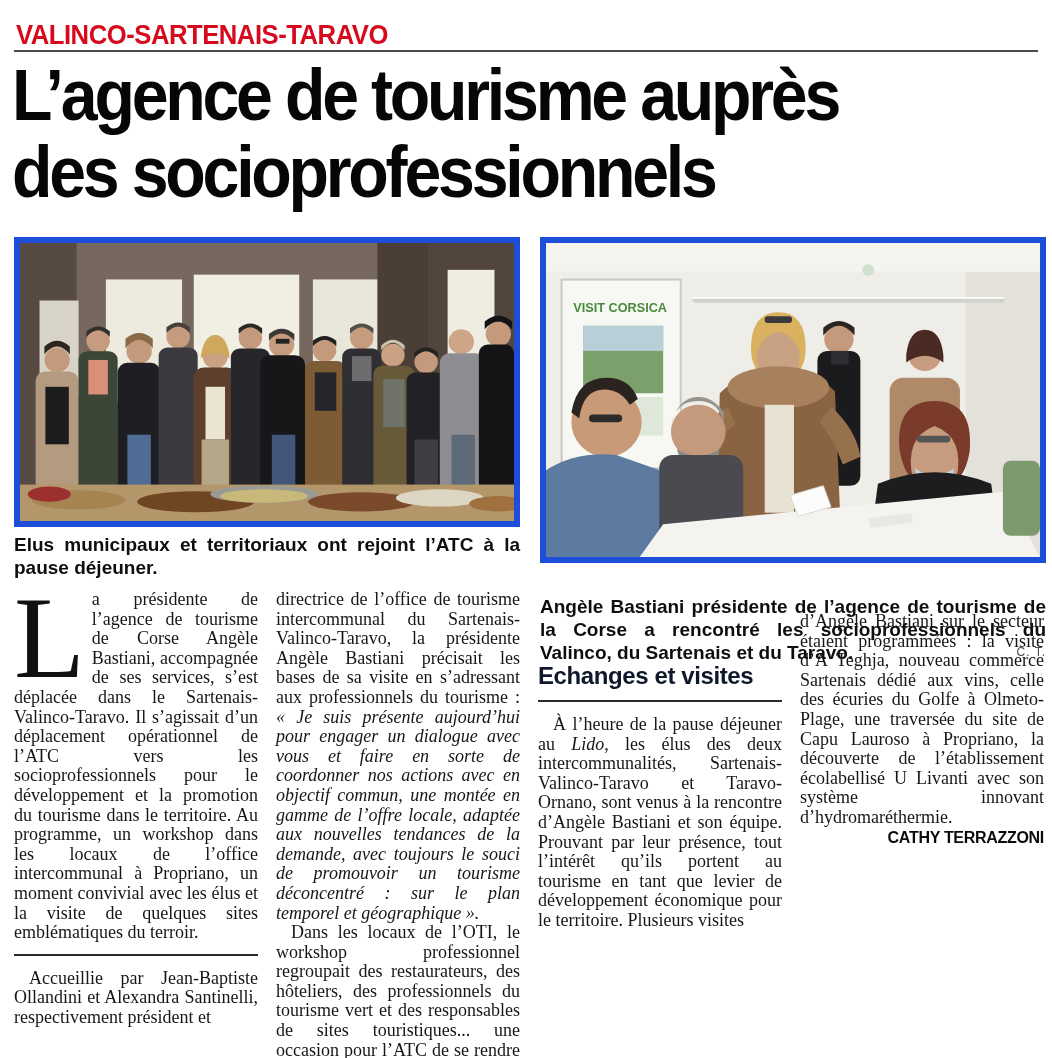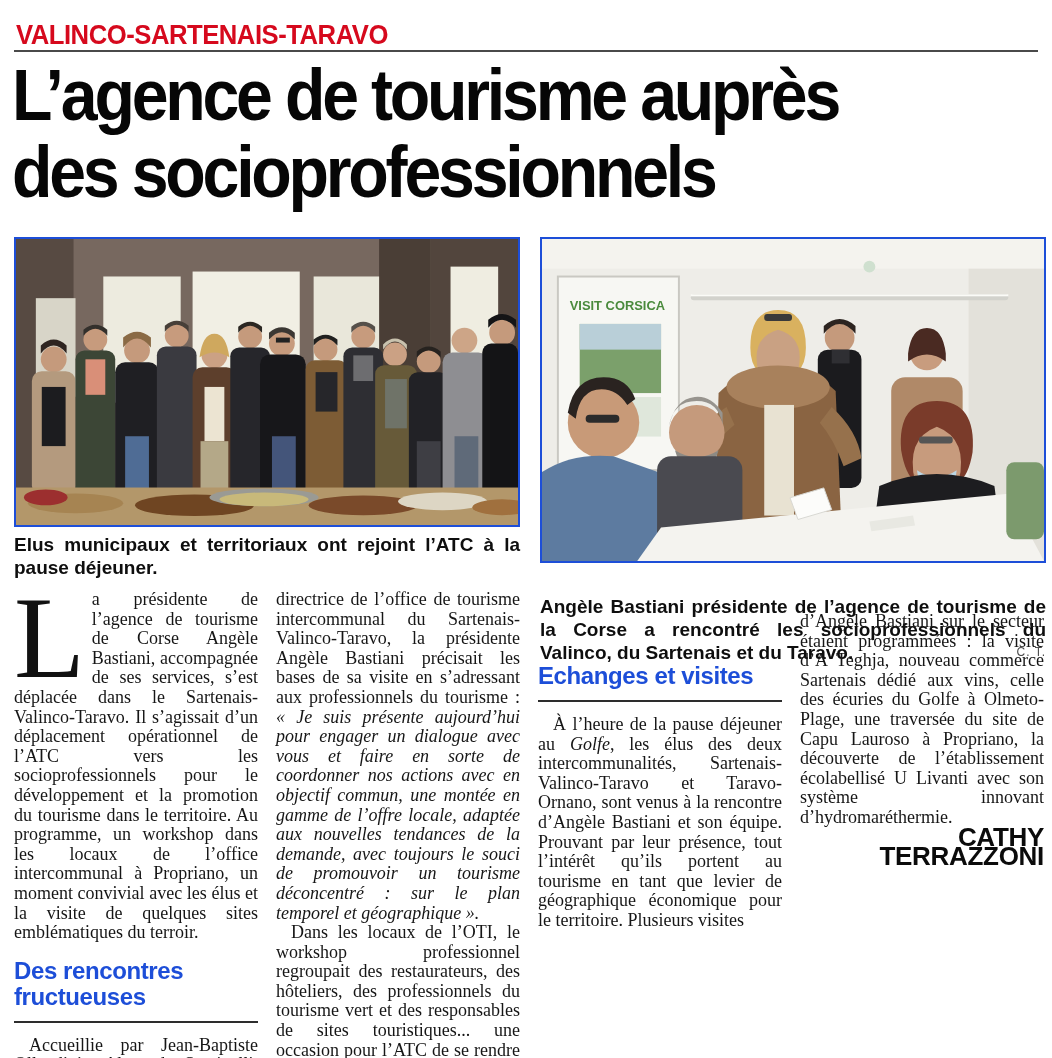--- a/index.html
+++ b/index.html
@@ -14,21 +14,21 @@
     transform:scaleX(0.95);transform-origin:0 0;white-space:nowrap;}
   .kicker-rule{position:absolute;left:14px;top:50px;width:1024px;height:2px;background:#4a4a4a;}
 
   
   .headline{position:absolute;left:12px;top:57px;margin:0;
     font-family:"Liberation Sans",sans-serif;font-weight:700;color:#060606;
     font-size:72px;line-height:77px;letter-spacing:-3.5px;
     transform:scaleX(0.92);transform-origin:0 0;white-space:nowrap;}
 
   
-  figure{position:absolute;margin:0;border:2px solid #1d4ed8;box-sizing:border-box;overflow:hidden;background:#86efac;}
+  figure{position:absolute;margin:0;border:6px solid #1d4ed8;box-sizing:border-box;overflow:hidden;background:#86efac;}
   .photo-left{left:14px;top:237px;width:506px;height:290px;}
   .photo-right{left:540px;top:237px;width:506px;height:326px;}
   figure svg{display:block;width:100%;height:100%;}
 
   
   .caption{position:absolute;font-family:"Liberation Sans",sans-serif;font-weight:bold;
     font-size:19px;line-height:23px;text-align:justify;color:#0e0e0e;margin:0;}
   .caption-left{left:14px;top:533px;width:506px;}
   .caption-right{left:540px;top:571px;width:506px;margin-top:24px;}
   .credit{position:absolute;right:0;bottom:0;font-weight:normal;font-size:12px;
@@ -39,25 +39,25 @@
     font-size:18px;line-height:19.6px;color:#161616;
     hyphens:auto;-webkit-hyphens:auto;}
   .col-1{left:14px;top:590px;height:468px;}
   .col-2{left:276px;top:590px;height:468px;}
   .col-3{left:538px;top:648px;height:410px;}
   .col-4{left:800px;top:612px;height:410px;}
   .col p{margin:0;text-indent:15px;}
   .col p.no-indent{text-indent:0;}
   .dropcap{float:left;font-size:116px;line-height:84px;padding:6px 7px 0 0;color:#111;}
   .it{font-style:italic;}
-  .subhead{font-family:"Liberation Sans",sans-serif;font-weight:bold;color:#1d4ed8;
+  .subhead{font-family:"Liberation Sans",sans-serif;font-weight:bold;color:#0f172a;
     font-size:24px;line-height:26px;letter-spacing:-0.4px;text-align:left;
     margin:15px 0 0;text-indent:0;}
   .subhead-rule{border:0;border-top:2px solid #2d2d2d;margin:11px 0 13px;}
-  .byline{font-family:"Liberation Sans",sans-serif;font-weight:bold;font-size:26px;
+  .byline{font-family:"Liberation Sans",sans-serif;font-weight:bold;font-size:16px;
     text-align:right;text-indent:0;margin-top:3px;color:#0b0b0b;letter-spacing:-0.3px;}
 </style>
 </head>
 <body>
 
 <div class="page">
 
   <div class="kicker">VALINCO-SARTENAIS-TARAVO</div>
   <div class="kicker-rule"></div>
 
@@ -234,34 +234,33 @@
         <path d="M250 262 l34 -10 l8 22 l-34 10 z" fill="#fcfcfa" stroke="#d8d8d2" stroke-width="1"></path>
         <path d="M330 286 l44 -6 l2 10 l-44 6 z" fill="#e8e8e2"></path>
       </g>
       <rect x="468" y="226" width="38" height="78" rx="8" fill="#7c9a6d"></rect>
     </svg>
   </figure>
   <div class="caption caption-right"><span>Angèle Bastiani présidente de l’agence de tourisme de la Corse a rencontré les socioprofessionnels du Valinco, du Sartenais et du Taravo.</span><span class="credit">C. T.</span></div>
 
   <div class="col col-1">
     <p class="no-indent"><span class="dropcap">L</span><span>a présidente de l’agence de tourisme de Corse Angèle Bastiani, accompagnée de ses services, s’est déplacée dans le Sartenais-Valinco-Taravo. Il s’agissait d’un déplacement opérationnel de l’ATC vers les socioprofessionnels pour le développement et la promotion du tourisme dans le territoire. Au programme, un workshop dans les locaux de l’office intercommunal à Propriano, un moment convivial avec les élus et la visite de quelques sites emblématiques du terroir.</span></p>
-    <h2 class="subhead">Des rencontres fructueuses</h2>
     <hr class="subhead-rule">
     <p>Accueillie par Jean-Baptiste Ollandini et Alexandra Santinelli, respectivement président et</p>
   </div>
 
   <div class="col col-2">
     <p class="no-indent"><span>directrice de l’office de tourisme intercommunal du Sartenais-Valinco-Taravo, la présidente Angèle Bastiani précisait les bases de sa visite en s’adressant aux professionnels du tourisme : </span><span class="it">« Je suis présente aujourd’hui pour engager un dialogue avec vous et faire en sorte de coordonner nos actions avec en objectif commun, une montée en gamme de l’offre locale, adaptée aux nouvelles tendances de la demande, avec toujours le souci de promouvoir un tourisme déconcentré : sur le plan temporel et géographique ».</span></p>
     <p>Dans les locaux de l’OTI, le workshop professionnel regroupait des restaurateurs, des hôteliers, des professionnels du tourisme vert et des responsables de sites touristiques... une occasion pour l’ATC de se rendre compte</p>
   </div>
 
   <div class="col col-3">
     <h2 class="subhead">Echanges et visites</h2>
     <hr class="subhead-rule">
-    <p><span>À l’heure de la pause déjeuner au </span><span class="it">Golfe</span><span>, les élus des deux intercommunalités, Sartenais-Valinco-Taravo et Taravo-Ornano, sont venus à la rencontre d’Angèle Bastiani et son équipe. Prouvant par leur présence, tout l’intérêt qu’ils portent au tourisme en tant que levier de géographique économique pour le territoire. Plusieurs visites</span></p>
+    <p><span>À l’heure de la pause déjeuner au </span><span class="it">Lido</span><span>, les élus des deux intercommunalités, Sartenais-Valinco-Taravo et Taravo-Ornano, sont venus à la rencontre d’Angèle Bastiani et son équipe. Prouvant par leur présence, tout l’intérêt qu’ils portent au tourisme en tant que levier de développement économique pour le territoire. Plusieurs visites</span></p>
   </div>
 
   <div class="col col-4">
     <p class="no-indent">d’Angèle Bastiani sur le secteur étaient programmées : la visite d’A Teghja, nouveau commerce Sartenais dédié aux vins, celle des écuries du Golfe à Olmeto-Plage, une traversée du site de Capu Lauroso à Propriano, la découverte de l’établissement écolabellisé U Livanti avec son système innovant d’hydromaréthermie.</p>
     <p class="byline">CATHY TERRAZZONI</p>
   </div>
 
 </div>
 
 </body></html>

